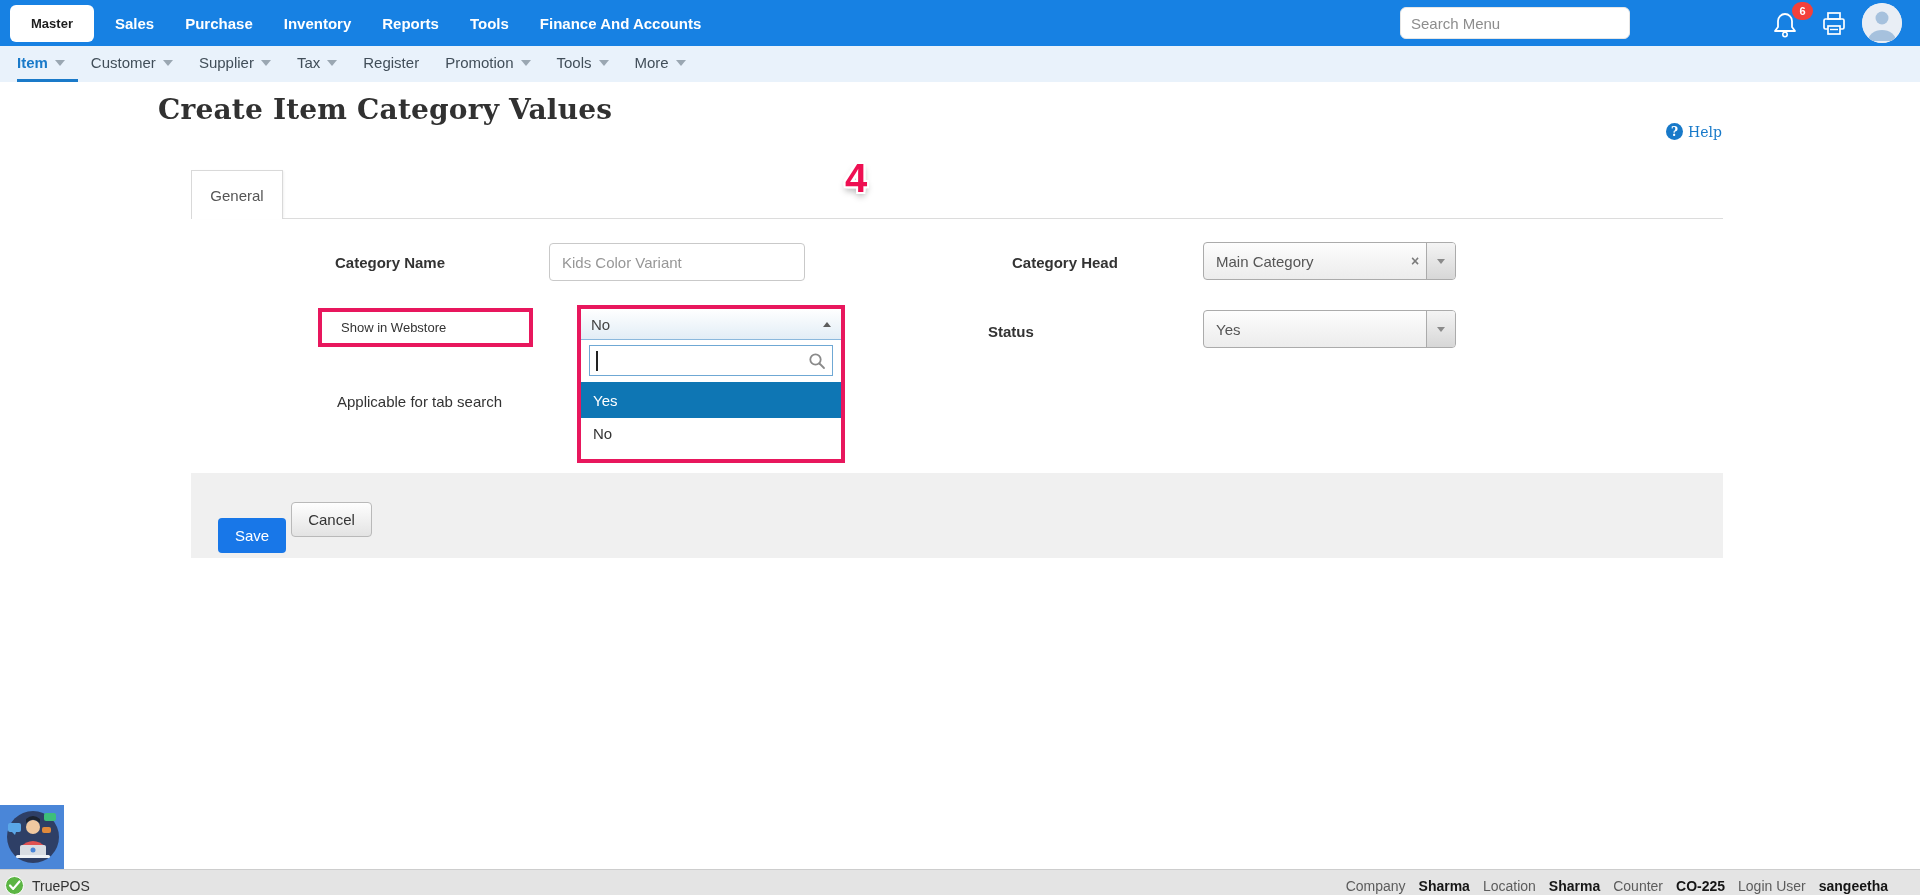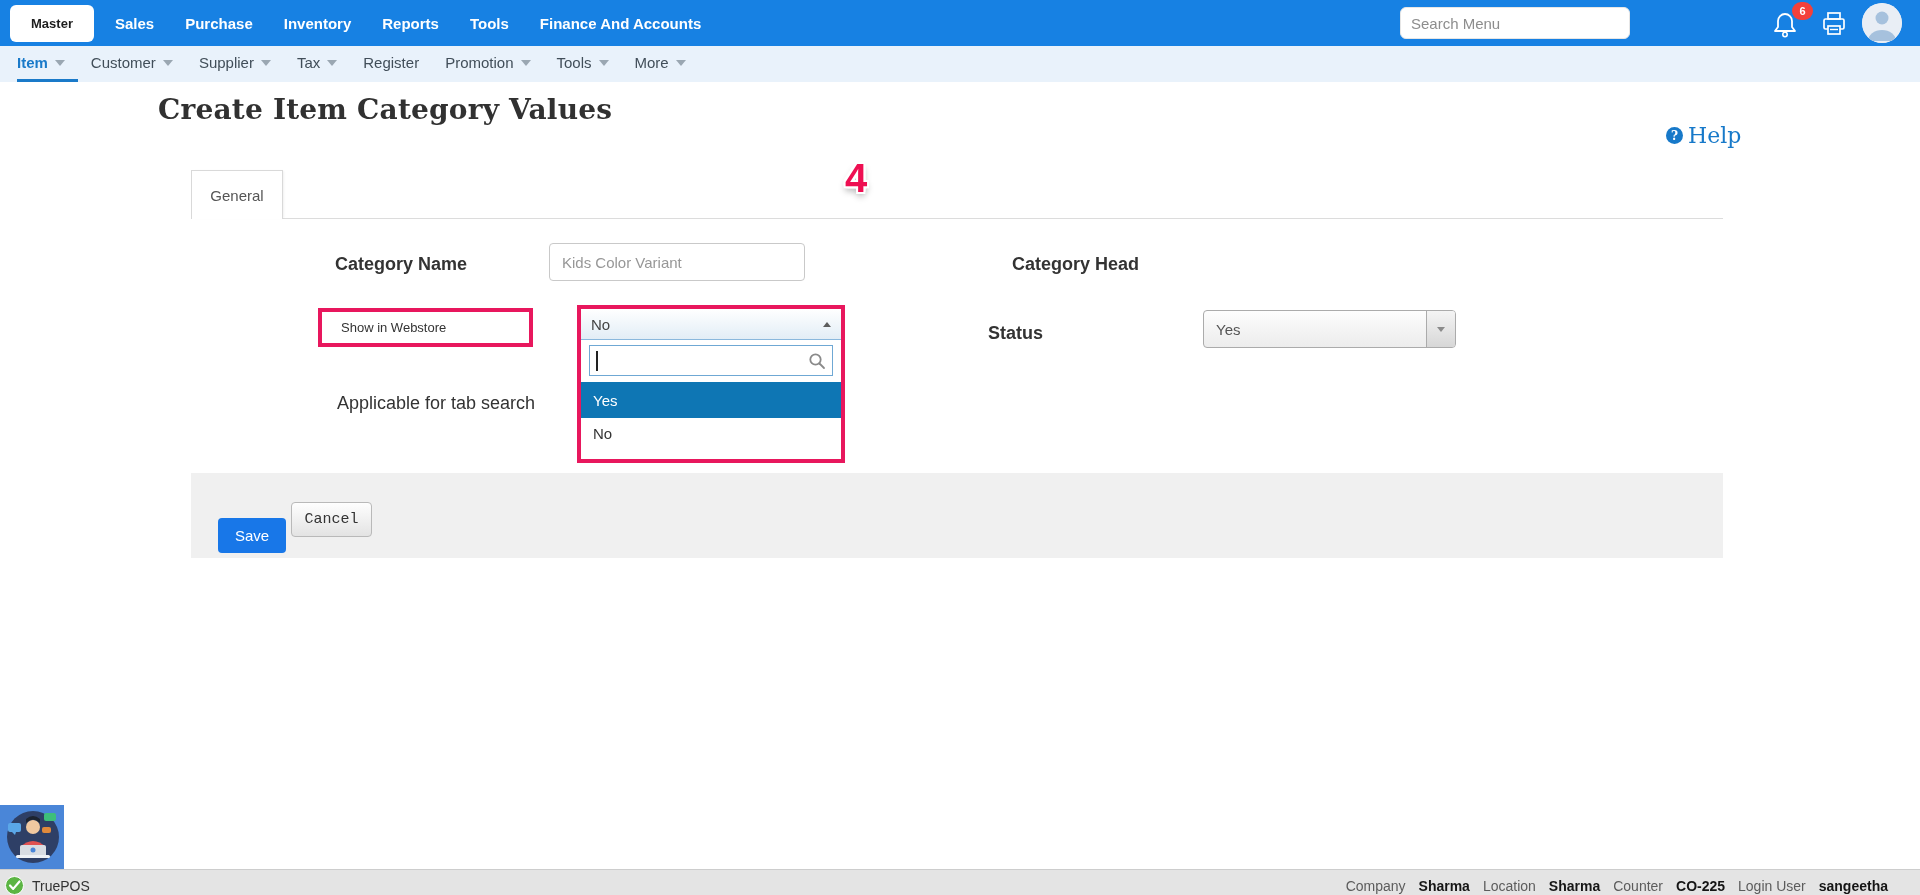--- a/index.html
+++ b/index.html
@@ -31,35 +31,35 @@
   .subnav-item.active { color:#1a7ac9; font-weight:700; border-bottom-color:#1a7ac9; }
   .caret-down { width:0; height:0; border-left:5px solid transparent; border-right:5px solid transparent; border-top:6px solid #9aa7b2; }
   .subnav-item.active .caret-down { border-top-color:#9aa7b2; }
 
   
   .page-title { position:absolute; left:158px; top:93px; font-family:"DejaVu Serif","Liberation Serif",serif;
     font-size:28px; font-weight:600; color:#313131; letter-spacing:0.2px; }
   .help-link { position:absolute; left:1666px; top:123px; display:flex; align-items:center; gap:5px; cursor:pointer; }
   .help-q { width:17px; height:17px; border-radius:50%; background:#1779c9; color:#fff; font-size:12px; font-weight:700;
     display:flex; align-items:center; justify-content:center; font-family:"DejaVu Serif",serif; }
-  .help-text { font-family:"DejaVu Serif","Liberation Serif",serif; font-size:22px; color:#1779c9; }
+  .help-text { font-family:"DejaVu Serif","Liberation Serif",serif; font-size:14px; color:#1779c9; }
 
   
   .tabs { position:absolute; left:191px; top:170px; width:1532px; height:49px; border-bottom:1px solid #dcdcdc; }
   .tab-general { position:absolute; left:0; top:0; width:92px; height:49px; background:#fff; border:1px solid #d9d9d9; border-bottom:none;
     display:flex; align-items:center; justify-content:center; font-size:15px; color:#555; cursor:pointer; z-index:2;
     box-shadow:2px 0 2px -1px rgba(0,0,0,0.06); }
 
   .annotation-4 { position:absolute; left:845px; top:156px; font-size:40px; font-weight:700; color:#ee0f52; z-index:5;
     font-family:"Liberation Sans",sans-serif;
     text-shadow:-2px 0 #fff, 2px 0 #fff, 0 -2px #fff, 0 2px #fff, -2px -2px #fff, 2px 2px #fff, -2px 2px #fff, 2px -2px #fff, 0 4px 7px rgba(0,0,0,0.4); }
 
   
   .form-area { position:absolute; left:191px; top:219px; width:1532px; height:254px; background:#fff; }
-  .lbl { position:absolute; font-size:18px; color:#333; white-space:nowrap; }
+  .lbl { position:absolute; font-size:15px; color:#333; white-space:nowrap; }
   .lbl.bold { font-weight:700; }
 
   .text-input { position:absolute; left:358px; top:24px; width:256px; height:38px; border:1px solid #c9c9c9; border-radius:4px;
     padding:0 12px; font-size:15px; color:#979797; outline:none; background:#fff; font-family:"Liberation Sans",sans-serif; }
 
   .chosen { position:absolute; width:253px; height:38px; border:1px solid #ababab; border-radius:4px;
     background:linear-gradient(#fdfdfd,#ececec); display:flex; align-items:center; cursor:pointer; }
   .chosen-text { flex:1; padding-left:12px; font-size:15px; color:#555; }
   .chosen-clear { width:22px; font-size:14px; font-weight:700; color:#7c7c7c; text-align:center; cursor:pointer; }
   .chosen-btn { width:29px; height:36px; border-left:1px solid #ababab; border-radius:0 3px 3px 0;
@@ -80,21 +80,21 @@
   .dd-mag { position:absolute; right:6px; top:6px; }
   .dd-option { display:flex; align-items:center; padding-left:12px; font-size:15px; cursor:pointer; }
   .dd-option.selected { height:36px; background:#0e76b4; color:#fff; }
   .dd-option.plain { height:31px; color:#333; background:#fff; }
 
   
   .action-strip { position:absolute; left:191px; top:473px; width:1532px; height:85px; background:#f0f0f0; }
   .btn-save { position:absolute; left:27px; top:45px; width:68px; height:35px; background:#1877e8; color:#fff; border:none;
     border-radius:4px; font-size:15px; cursor:pointer; font-family:"Liberation Sans",sans-serif; }
   .btn-cancel { position:absolute; left:100px; top:29px; width:81px; height:35px; background:linear-gradient(#fefefe,#e3e3e3);
-    color:#333; border:1px solid #b9b9b9; border-radius:4px; font-size:15px; cursor:pointer; font-family:Liberation Mono, monospace; }
+    color:#333; border:1px solid #b9b9b9; border-radius:4px; font-size:15px; cursor:pointer; font-family:Liberation Sans, sans-serif; }
 
   
   .chat-widget { position:absolute; left:0; top:805px; width:64px; height:64px; background:#4a86d8; cursor:pointer; }
 
   
   .statusbar { position:absolute; left:0; top:869px; width:1920px; height:32px; background:#e4e4e4; border-top:1px solid #cdcdcd;
     display:flex; align-items:center; }
   .brand-check { margin-left:5px; }
   .brand-name { margin-left:8px; font-size:14px; color:#333; }
   .status-right { margin-left:auto; padding-right:32px; display:flex; gap:13px; font-size:14px; align-items:center; }
@@ -186,20 +186,27 @@
   <div class="tabs">
     <div class="tab-general">General</div>
   </div>
 
   <div class="form-area">
 
     <div class="lbl bold" style="left:144px; top:35px;">Category Name</div>
     <input class="text-input" type="text" value="Kids Color Variant" style="">
 
     <div class="lbl bold" style="left:797px; top:35px;margin-left:24px;">Category Head</div>
+    <div class="chosen" style="left:1012px; top:23px;">
+      <span class="chosen-text">Main Category</span>
+      <span class="chosen-clear">×</span>
+      <span class="chosen-btn">
+        <span class="caret-down"></span>
+      </span>
+    </div>
 
     <div class="pink-box-label">
       <span>Show in Webstore</span>
     </div>
 
     <div class="dropdown-wrap">
       <div class="dd-header">
         <span class="dd-header-text">No</span>
         <span class="caret-up"></span>
       </div>

